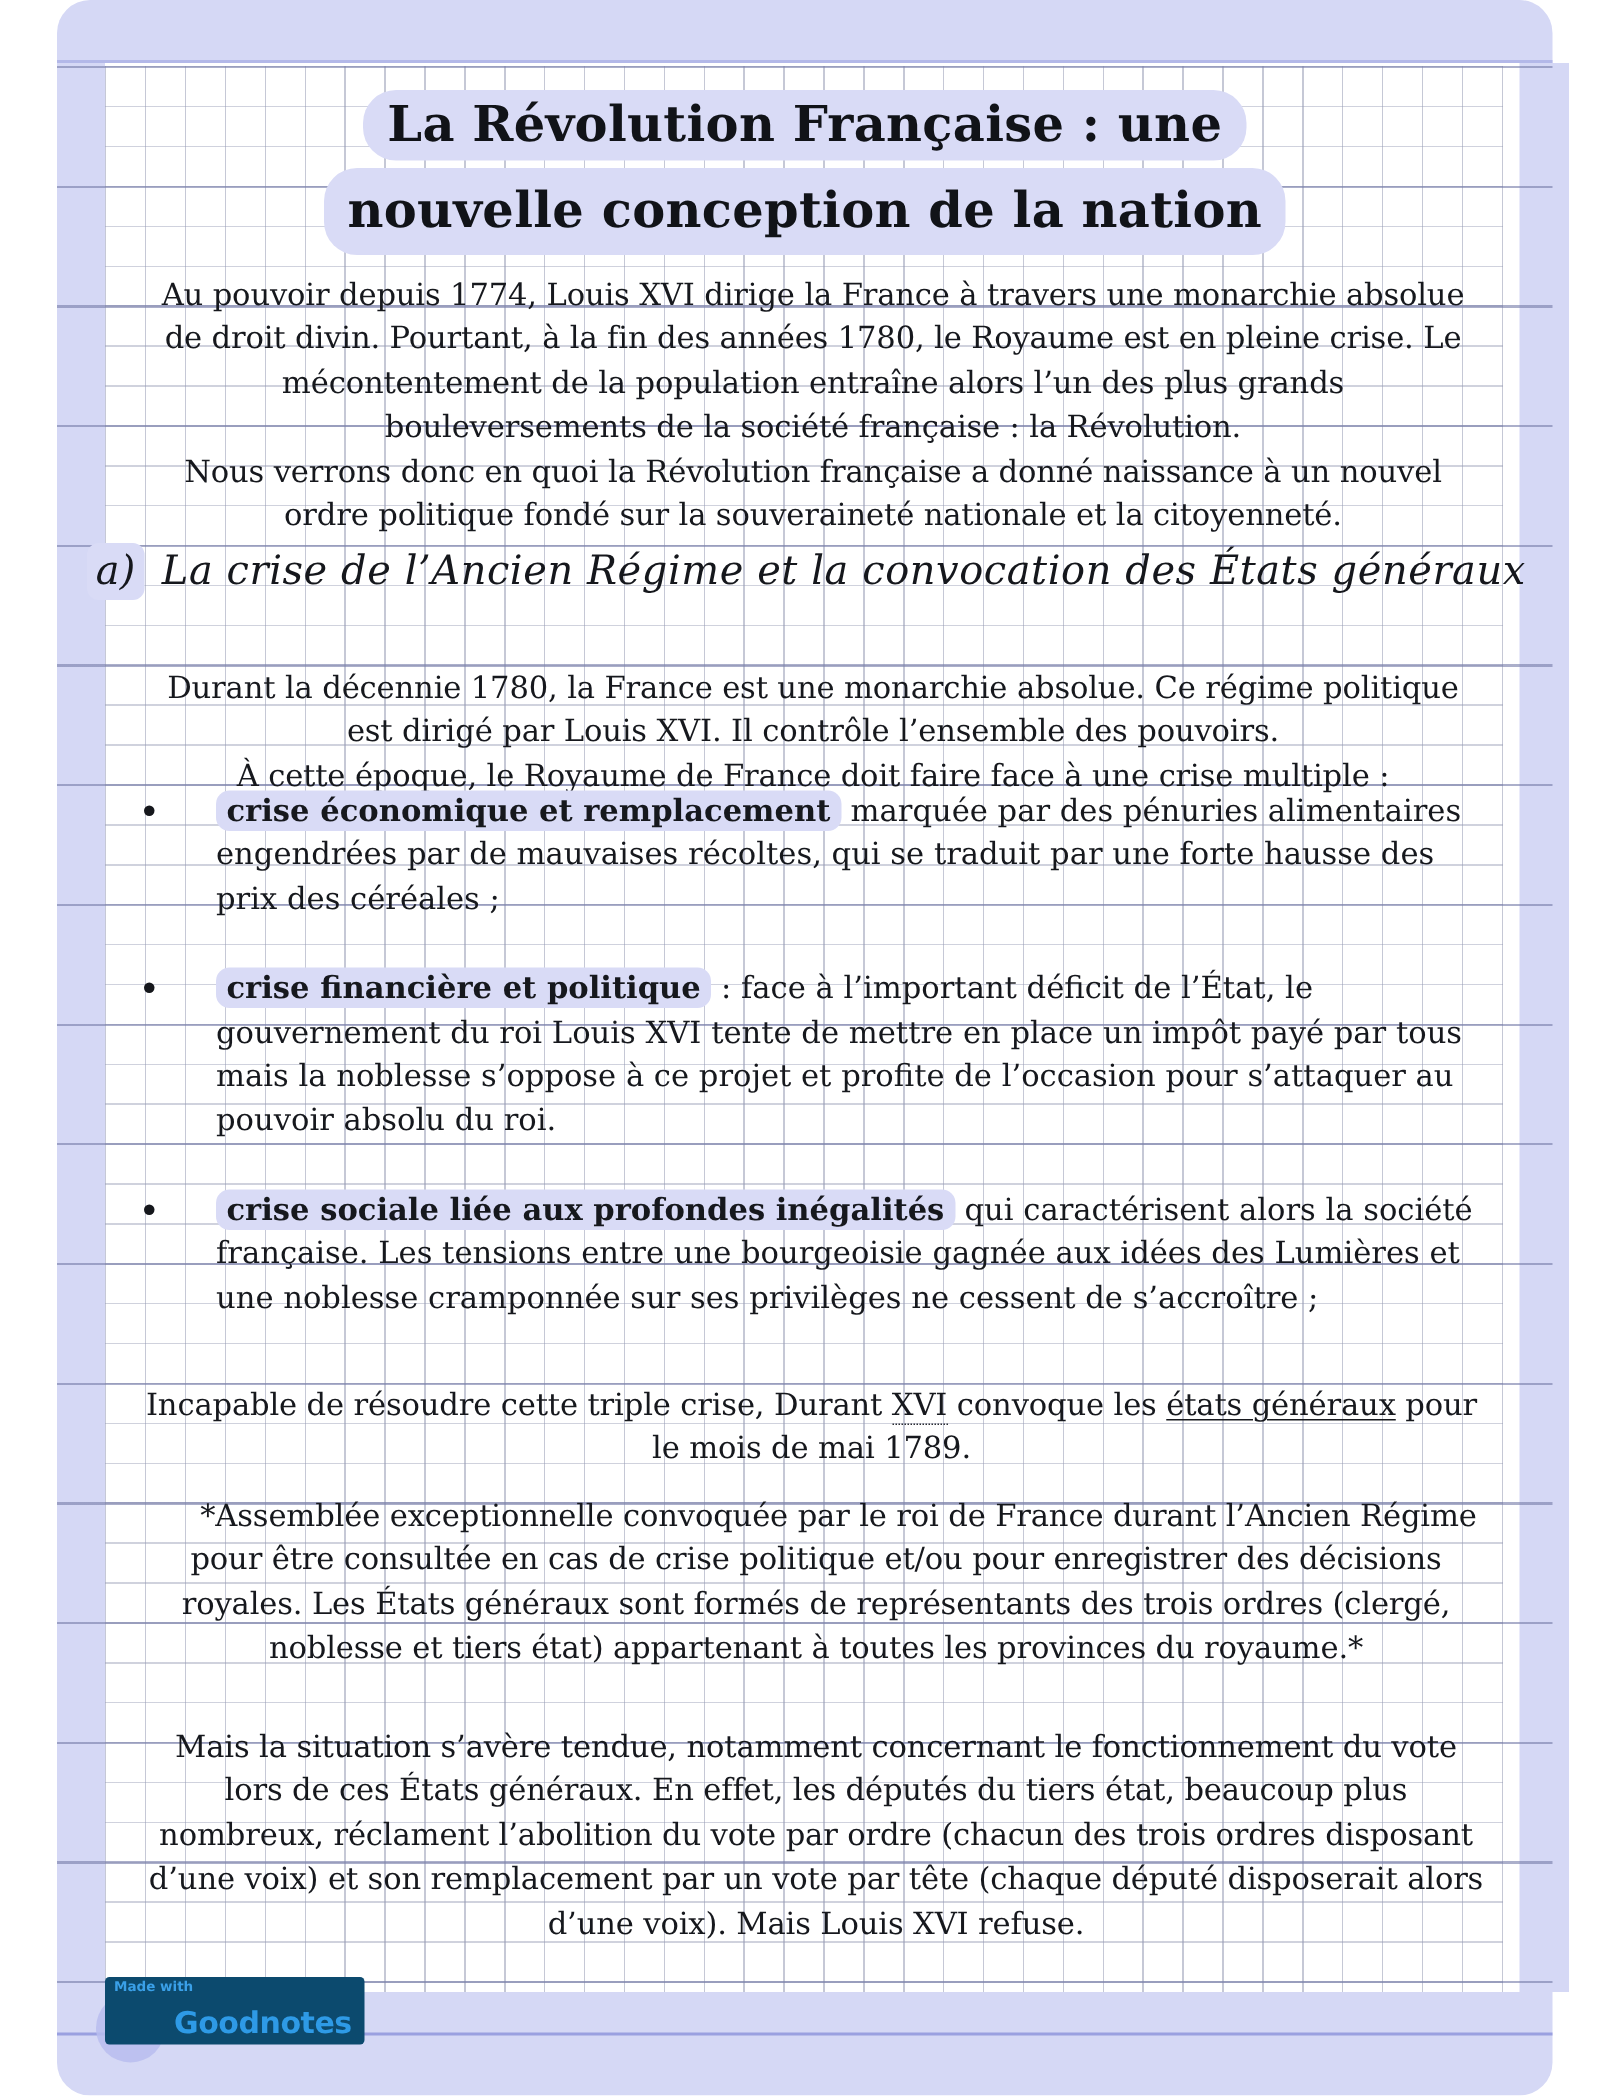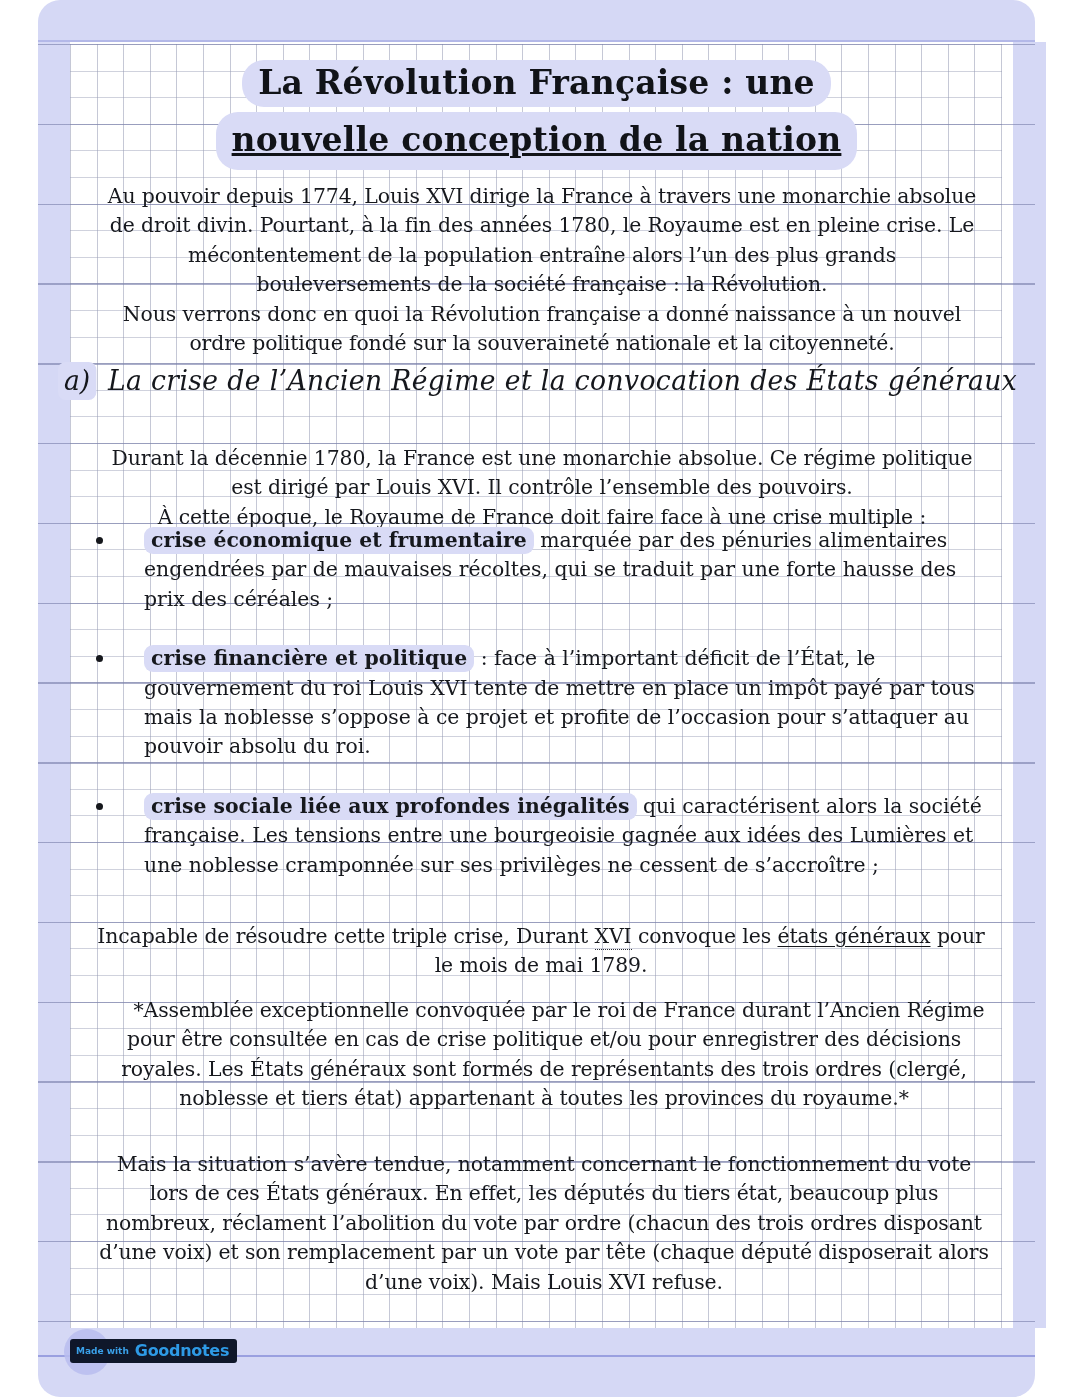--- a/index.html
+++ b/index.html
@@ -91,21 +91,21 @@
     position: absolute; left: 0; top: 36px; width: 997px;
     text-align: center;
     font-family: "DejaVu Serif", serif;
     font-weight: 700;
     font-size: 33px;
     line-height: 50px;
     color: #111318;
     letter-spacing: .2px;
   }
   #title .hl { padding: 3px 16px 5px 16px; border-radius: 22px; }
-  #title .l2 { display: inline-block; margin-top: 4px; text-decoration: underline; }
+  #title .l2 { display: inline-block; margin-top: 4px; }
 
   .para {
     position: absolute;
     font-family: "DejaVu Serif", serif;
     font-size: 20.4px;
     line-height: 29.4px;
     color: #16181d;
     letter-spacing: -.1px;
     text-align: center;
   }
@@ -160,33 +160,35 @@
   .bullet b { font-weight: 700; }
 
   .u-solid { text-decoration: underline; text-decoration-thickness: 1.3px; text-underline-offset: 3px; }
   .u-dot {
     border-bottom: 1.6px dotted #2a2d34;
     padding-bottom: 1px;
   }
 
   #watermark {
     position: absolute; left: 32px; bottom: 34px;
-    display: flex; align-items: center; gap: 6px;
-    background: #0f172a;
+    display: flex; align-items: flex-start; gap: 6px;
+    background: #0c4a6e;
     padding: 2px 8px 3px 6px;
     border-radius: 3px;
+    flex-direction: column;
   }
   #watermark .made {
     font-family: "DejaVu Sans", sans-serif;
     font-size: 9px; font-weight: 700; color: #3aa0e8;
   }
   #watermark .brand {
     font-family: "DejaVu Sans", sans-serif;
-    font-size: 16px; font-weight: 700; color: #2e9ae6;
+    font-size: 20px; font-weight: 700; color: #2e9ae6;
     letter-spacing: -.3px;
+    margin-left: 40px;
   }
 </style>
 </head>
 <body>
 
 <div id="page">
 
   <div class="band-top"></div>
   <div class="band-left"></div>
   <div class="band-right"></div>
@@ -214,21 +216,21 @@
 
     <div class="para" id="p-sub1">
       <span>Durant la décennie 1780, la France est une monarchie absolue. Ce régime politique est dirigé par Louis XVI. Il contrôle l’ensemble des pouvoirs.</span><br>
       <span>À cette époque, le Royaume de France doit faire face à une crise multiple :</span>
     </div>
 
     <div id="bullets">
 
       <div class="bullet">
         <span class="dot"></span>
-        <b class="hl">crise économique et frumentaire</b><span> marquée par des pénuries alimentaires engendrées par de mauvaises récoltes, qui se traduit par une forte hausse des prix des céréales ;</span>
+        <b class="hl">crise économique et remplacement</b><span> marquée par des pénuries alimentaires engendrées par de mauvaises récoltes, qui se traduit par une forte hausse des prix des céréales ;</span>
       </div>
 
       <div class="bullet">
         <span class="dot"></span>
         <b class="hl">crise financière et politique</b><span> : face à l’important déficit de l’État, le gouvernement du roi Louis XVI tente de mettre en place un impôt payé par tous mais la noblesse s’oppose à ce projet et profite de l’occasion pour s’attaquer au pouvoir absolu du roi.</span>
       </div>
 
       <div class="bullet">
         <span class="dot"></span>
         <b class="hl">crise sociale liée aux profondes inégalités</b><span> qui caractérisent alors la société française. Les tensions entre une bourgeoisie gagnée aux idées des Lumières et une noblesse cramponnée sur ses privilèges ne cessent de s’accroître ;</span>

